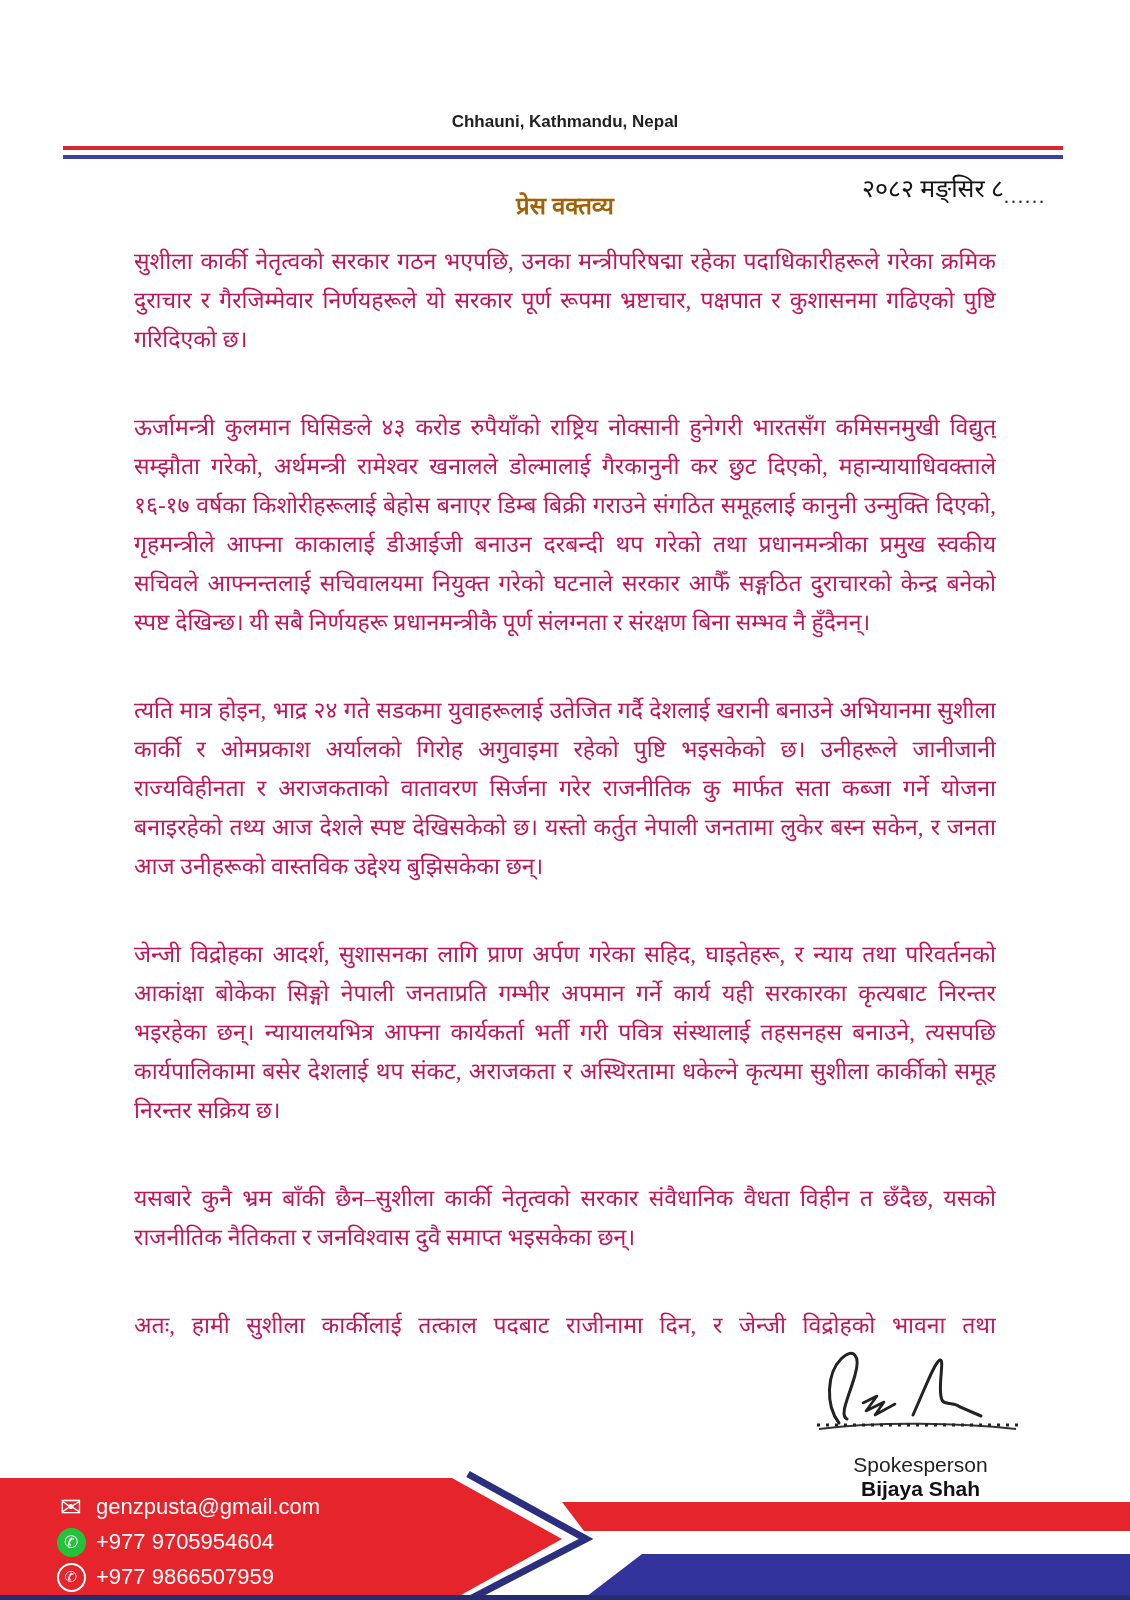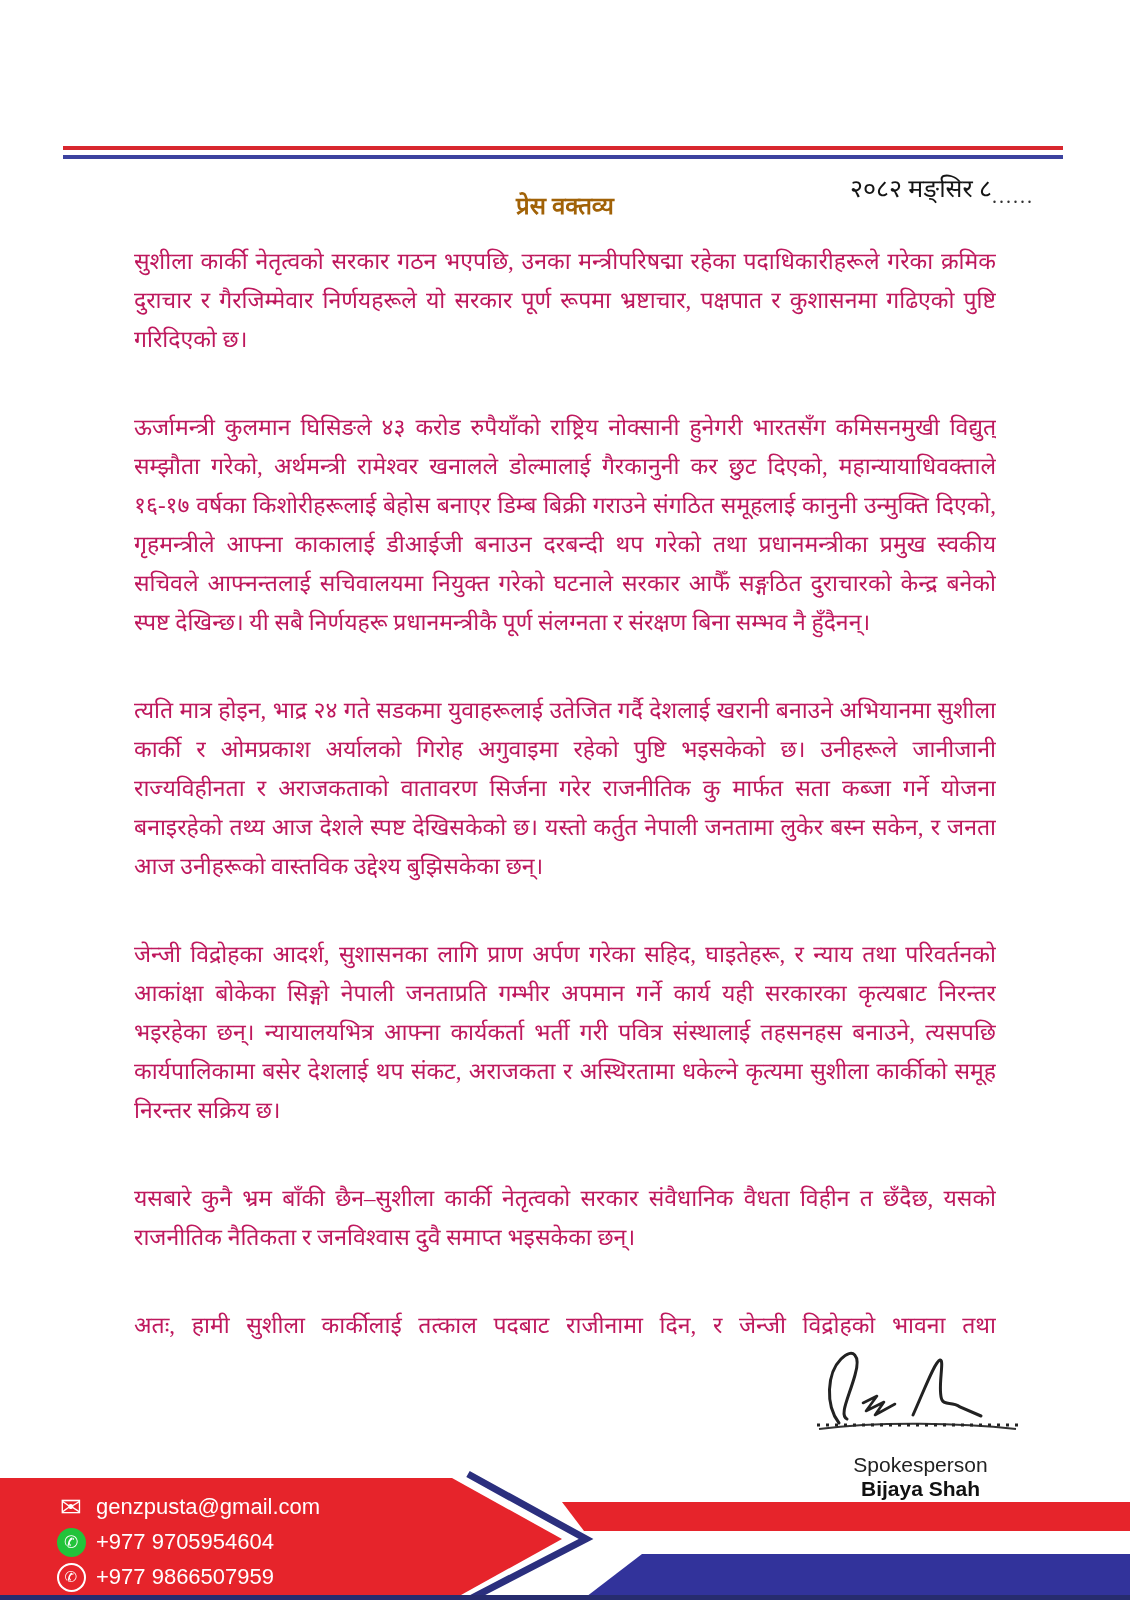--- a/index.html
+++ b/index.html
@@ -29,21 +29,21 @@
   }
   .rule{position:absolute;left:63px;width:1000px;height:4px;}
   .rule-red{top:146px;background:var(--rule-red,#d8272e);}
   .rule-blue{top:155px;background:var(--rule-blue,#3c429f);}
   
   .doc-title{
     position:absolute;top:188px;left:0;right:0;
     text-align:center;font-size:24px;font-weight:700;color:#a16207;
   }
   .date-line{
-    position:absolute;top:170px;right:96px;
+    position:absolute;top:170px;right:84px;
     font-size:25px;color:#151515;white-space:nowrap;
   }
   .date-line .dots{letter-spacing:2px;vertical-align:-6px;font-size:20px;color:#333;}
   
   .body-text{
     position:absolute;top:242px;left:134px;width:862px;height:1108px;
     overflow:hidden;
   }
   .body-text p{
     margin:0 0 49px 0;
@@ -90,20 +90,21 @@
     display:flex;align-items:center;justify-content:center;
     color:#ffffff;font-size:22px;font-weight:700;font-style:italic;
     white-space:nowrap;
   }
 </style>
 </head>
 <body>
 
 <div class="page">
 
+  <div class="org-address">Chhauni, Kathmandu, Nepal</div>
   <div class="rule rule-red"></div>
   <div class="rule rule-blue"></div>
 
   <div class="date-line">
     <span>२०८२ मङ्सिर ८</span><span class="dots">......</span>
   </div>
   <div class="doc-title">प्रेस वक्तव्य</div>
 
   <main class="body-text">
     <p>सुशीला कार्की नेतृत्वको सरकार गठन भएपछि, उनका मन्त्रीपरिषद्मा रहेका पदाधिकारीहरूले गरेका क्रमिक दुराचार र गैरजिम्मेवार निर्णयहरूले यो सरकार पूर्ण रूपमा भ्रष्टाचार, पक्षपात र कुशासनमा गढिएको पुष्टि गरिदिएको छ।</p>

